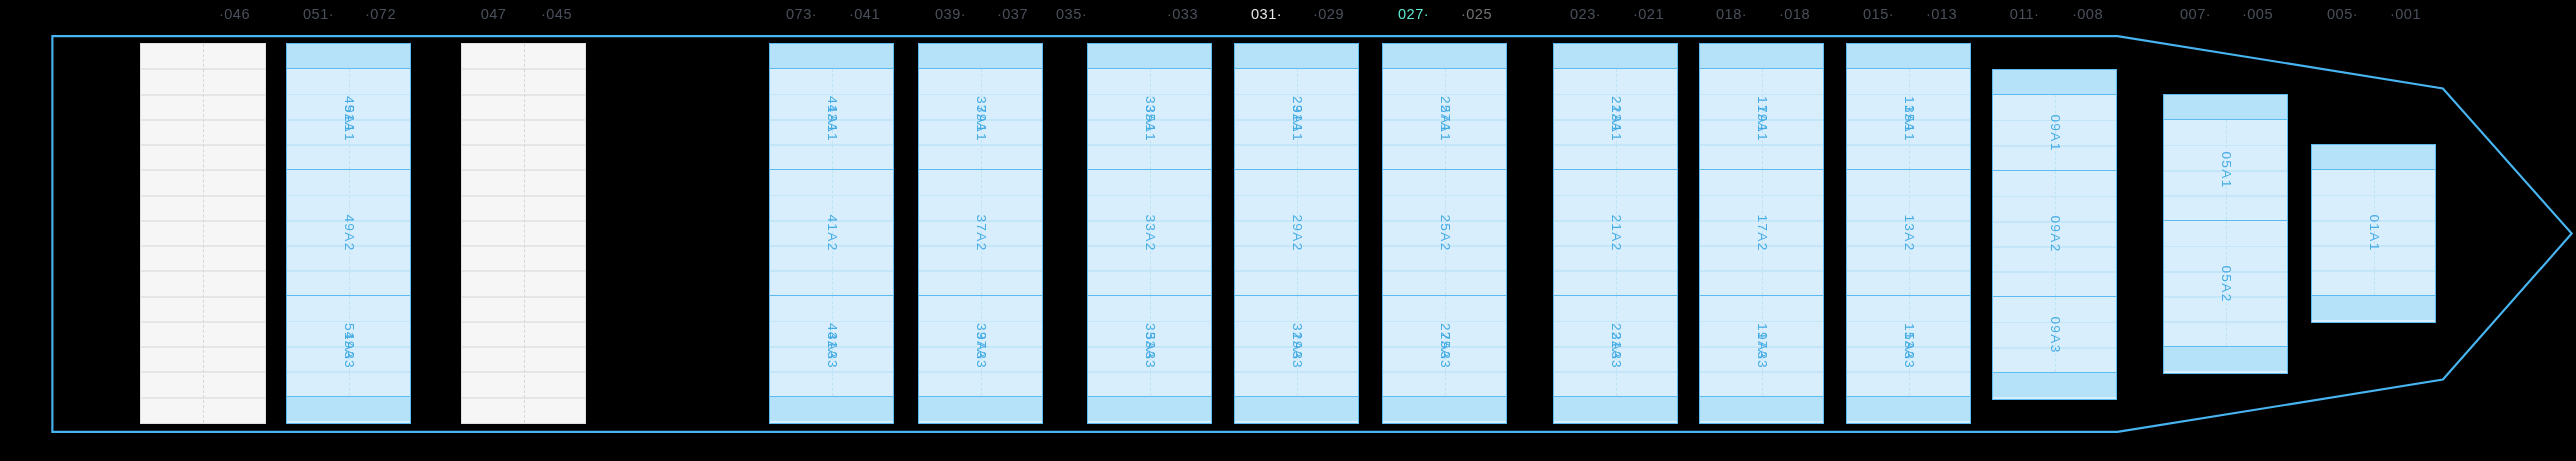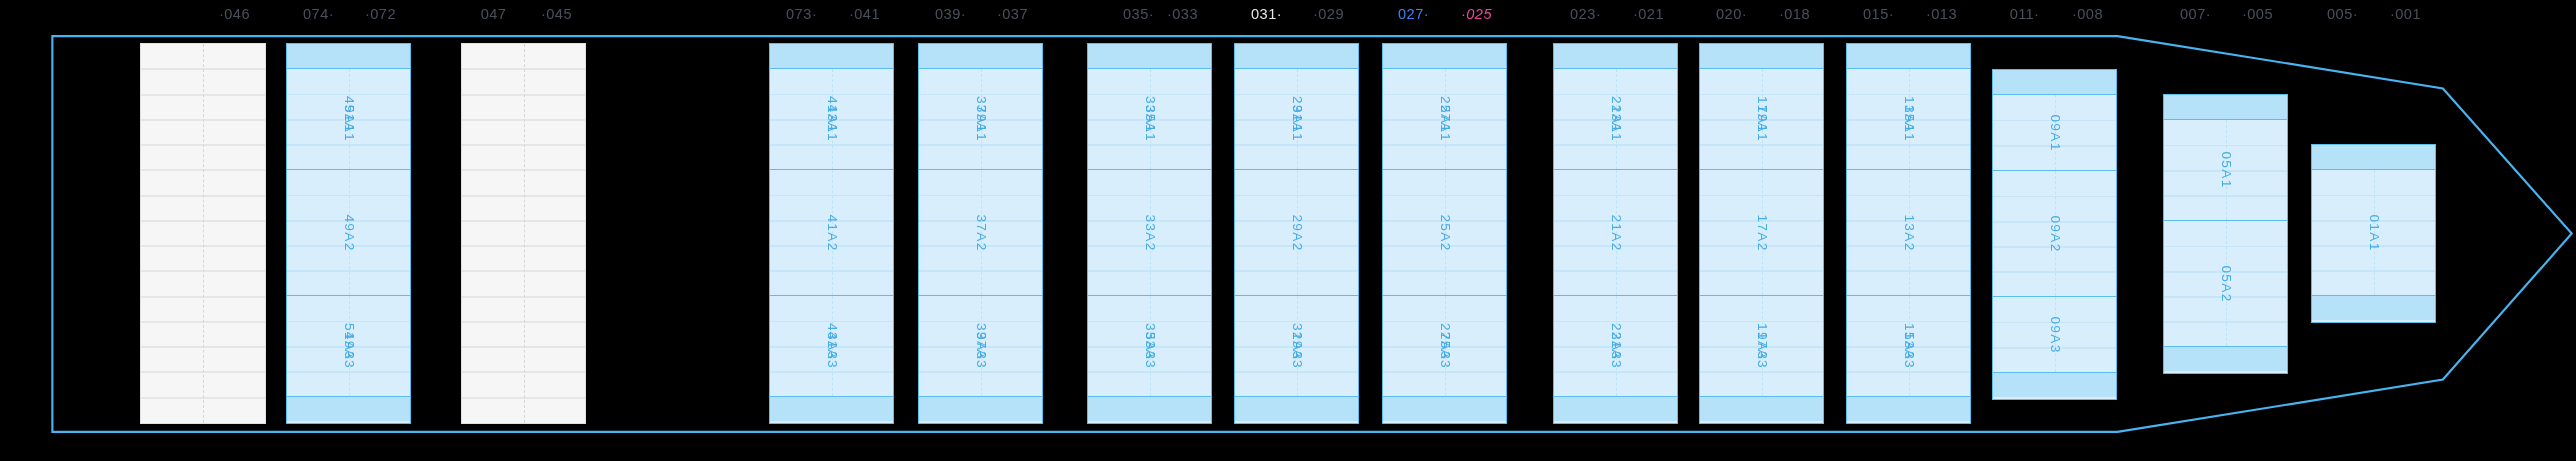--- a/index.html
+++ b/index.html
@@ -17,37 +17,37 @@
 </style>
 </head>
 <body>
 
 <div id="canvas" style="background: rgb(0, 0, 0);">
   <svg id="hull-svg" width="2576" height="462" viewBox="0 0 3000 538">
     <polygon id="hull-poly" points="61,42 2466,42 2845,103 2995,272 2845,442 2466,503 61,503" fill="none" stroke-width="2.5" stroke="#48b4f1"></polygon>
   </svg>
   <div id="header-layer">
       <div class="bay-number" style="left: 234px; color: rgb(74, 80, 91);">·046</div>
-      <div class="bay-number" style="left: 318px; color: rgb(74, 80, 91);">074·</div>
+      <div class="bay-number" style="left: 318px; color: rgb(74, 80, 91);">051·</div>
       <div class="bay-number" style="left: 380px; color: rgb(74, 80, 91);">·072</div>
       <div class="bay-number" style="left: 493px; color: rgb(74, 80, 91);">047</div>
       <div class="bay-number" style="left: 556px; color: rgb(74, 80, 91);">·045</div>
       <div class="bay-number" style="left: 801px; color: rgb(74, 80, 91);">073·</div>
       <div class="bay-number" style="left: 864px; color: rgb(74, 80, 91);">·041</div>
       <div class="bay-number" style="left: 950px; color: rgb(74, 80, 91);">039·</div>
       <div class="bay-number" style="left: 1012px; color: rgb(74, 80, 91);">·037</div>
-      <div class="bay-number" style="left: 1138px; color: rgb(74, 80, 91);">035·</div>
+      <div class="bay-number" style="left: 1071px; color: rgb(74, 80, 91);">035·</div>
       <div class="bay-number" style="left: 1182px; color: rgb(74, 80, 91);">·033</div>
       <div class="bay-number" style="left: 1266px; color: #e5e5e5;">031·</div>
       <div class="bay-number" style="left: 1328px; color: rgb(74, 80, 91);">·029</div>
-      <div class="bay-number" style="left: 1413px; color: #3b82f6;">027·</div>
-      <div class="bay-number" style="left: 1476px; color: #ec4899; font-style: italic;">·025</div>
+      <div class="bay-number" style="left: 1413px; color: #5eead4;">027·</div>
+      <div class="bay-number" style="left: 1476px; color: #737373;">·025</div>
       <div class="bay-number" style="left: 1585px; color: rgb(74, 80, 91);">023·</div>
       <div class="bay-number" style="left: 1648px; color: rgb(74, 80, 91);">·021</div>
-      <div class="bay-number" style="left: 1731px; color: rgb(74, 80, 91);">020·</div>
+      <div class="bay-number" style="left: 1731px; color: rgb(74, 80, 91);">018·</div>
       <div class="bay-number" style="left: 1794px; color: rgb(74, 80, 91);">·018</div>
       <div class="bay-number" style="left: 1878px; color: rgb(74, 80, 91);">015·</div>
       <div class="bay-number" style="left: 1941px; color: rgb(74, 80, 91);">·013</div>
       <div class="bay-number" style="left: 2024px; color: rgb(74, 80, 91);">011·</div>
       <div class="bay-number" style="left: 2087px; color: rgb(74, 80, 91);">·008</div>
       <div class="bay-number" style="left: 2195px; color: rgb(74, 80, 91);">007·</div>
       <div class="bay-number" style="left: 2257px; color: rgb(74, 80, 91);">·005</div>
       <div class="bay-number" style="left: 2342px; color: rgb(74, 80, 91);">005·</div>
       <div class="bay-number" style="left: 2405px; color: rgb(74, 80, 91);">·001</div>
     </div>

